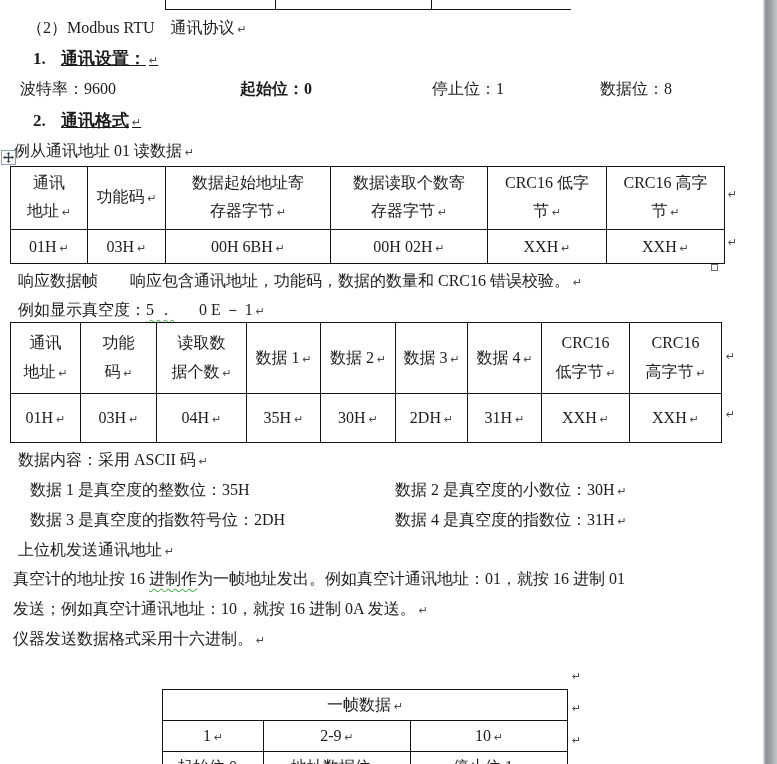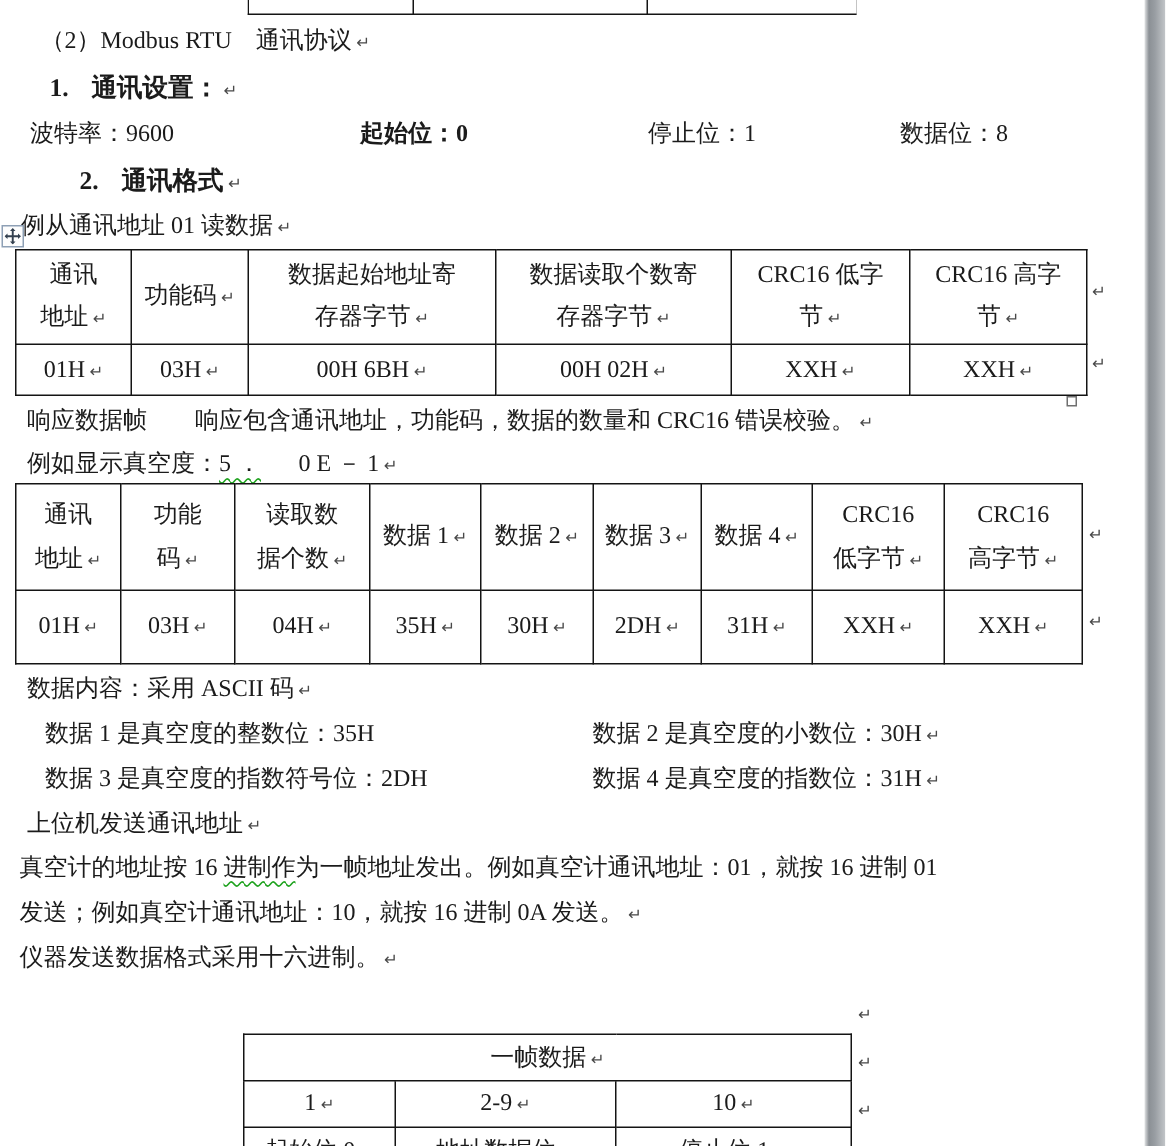--- a/index.html
+++ b/index.html
@@ -6,21 +6,21 @@
   .page{
     position:relative;width:777px;height:764px;background:#ffffff;overflow:hidden;
     font-family:"Liberation Serif","DejaVu Serif",serif;color:#1b1b1b;
   }
   
   .page-edge{
     position:absolute;top:0;right:0;width:14px;height:764px;
     background:linear-gradient(to right,#e3e5e6 0px,#8b9095 3px,#999ea3 7px,#c3c6c9 14px);
   }
   .para{position:absolute;font-size:16px;line-height:22px;white-space:nowrap;}
-  .sec{position:absolute;font-size:17px;font-weight:bold;white-space:nowrap;}
+  .sec{position:absolute;font-size:17px;font-weight:bold;white-space:nowrap;text-decoration:underline;}
   .sec .sec-num{display:inline-block;width:28px;}
   
   .pm{font-family:"DejaVu Sans",sans-serif;font-size:11px;color:#4a4a4a;margin-left:3px;font-weight:normal;}
   .rowmark{position:absolute;font-family:"DejaVu Sans",sans-serif;font-size:11px;color:#4a4a4a;}
   
   .sq{
     text-decoration:underline;text-decoration-style:wavy;
     text-decoration-color:#1ea21e;text-decoration-thickness:1px;text-underline-offset:4px;
   }
   .doc-table{position:absolute;border-collapse:collapse;table-layout:fixed;border-radius:23px;}
@@ -91,21 +91,21 @@
   <div class="settings">
     <span class="set-0">波特率：9600</span>
     <span class="set-1">起始位：0</span>
     <span class="set-2">停止位：1</span>
     <span class="set-3">
         <span>数据位：8</span>
         <span class="pm">↵</span>
       </span>
   </div>
 
-  <div class="sec" style="left:33px;top:109px;margin-left:20px;">
+  <div class="sec" style="left:33px;top:109px;">
     <span class="sec-num">2.</span><span>通讯格式</span><span class="pm">↵</span>
   </div>
 
   <div class="para" style="left:14px;top:140px;">
     <span>例从通讯地址 01 读数据</span><span class="pm">↵</span>
   </div>
 
   <div class="move-handle">
     <svg width="11" height="11" viewBox="0 0 12 12">
       <path d="M6 0 L8 2.2 H6.7 V5.3 H9.8 V4 L12 6 L9.8 8 V6.7 H6.7 V9.8 H8 L6 12 L4 9.8 H5.3 V6.7 H2.2 V8 L0 6 L2.2 4 V5.3 H5.3 V2.2 H4 Z" fill="#33404f"></path>

